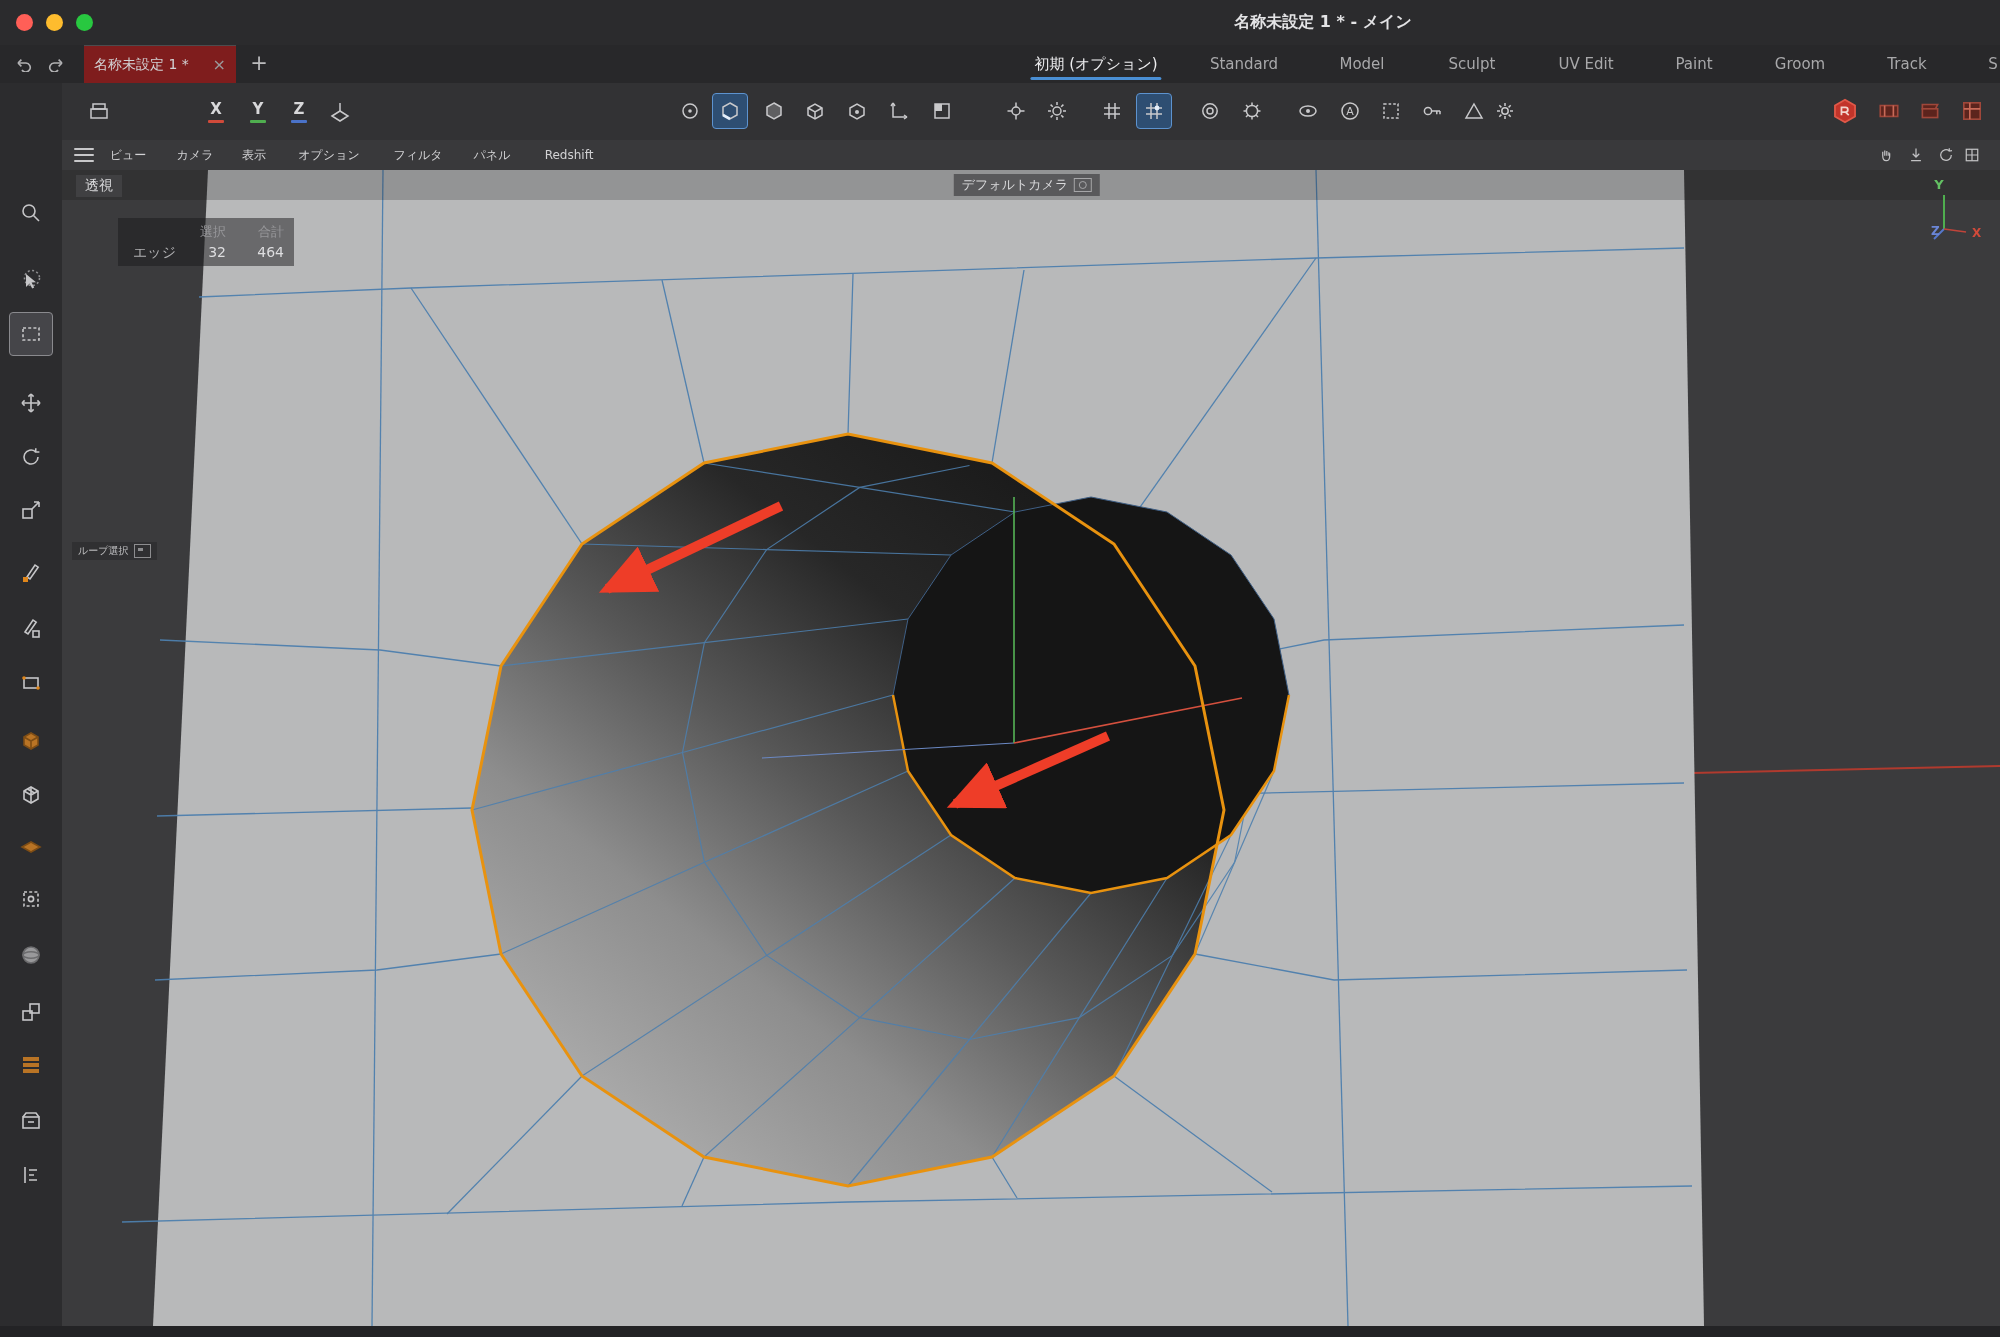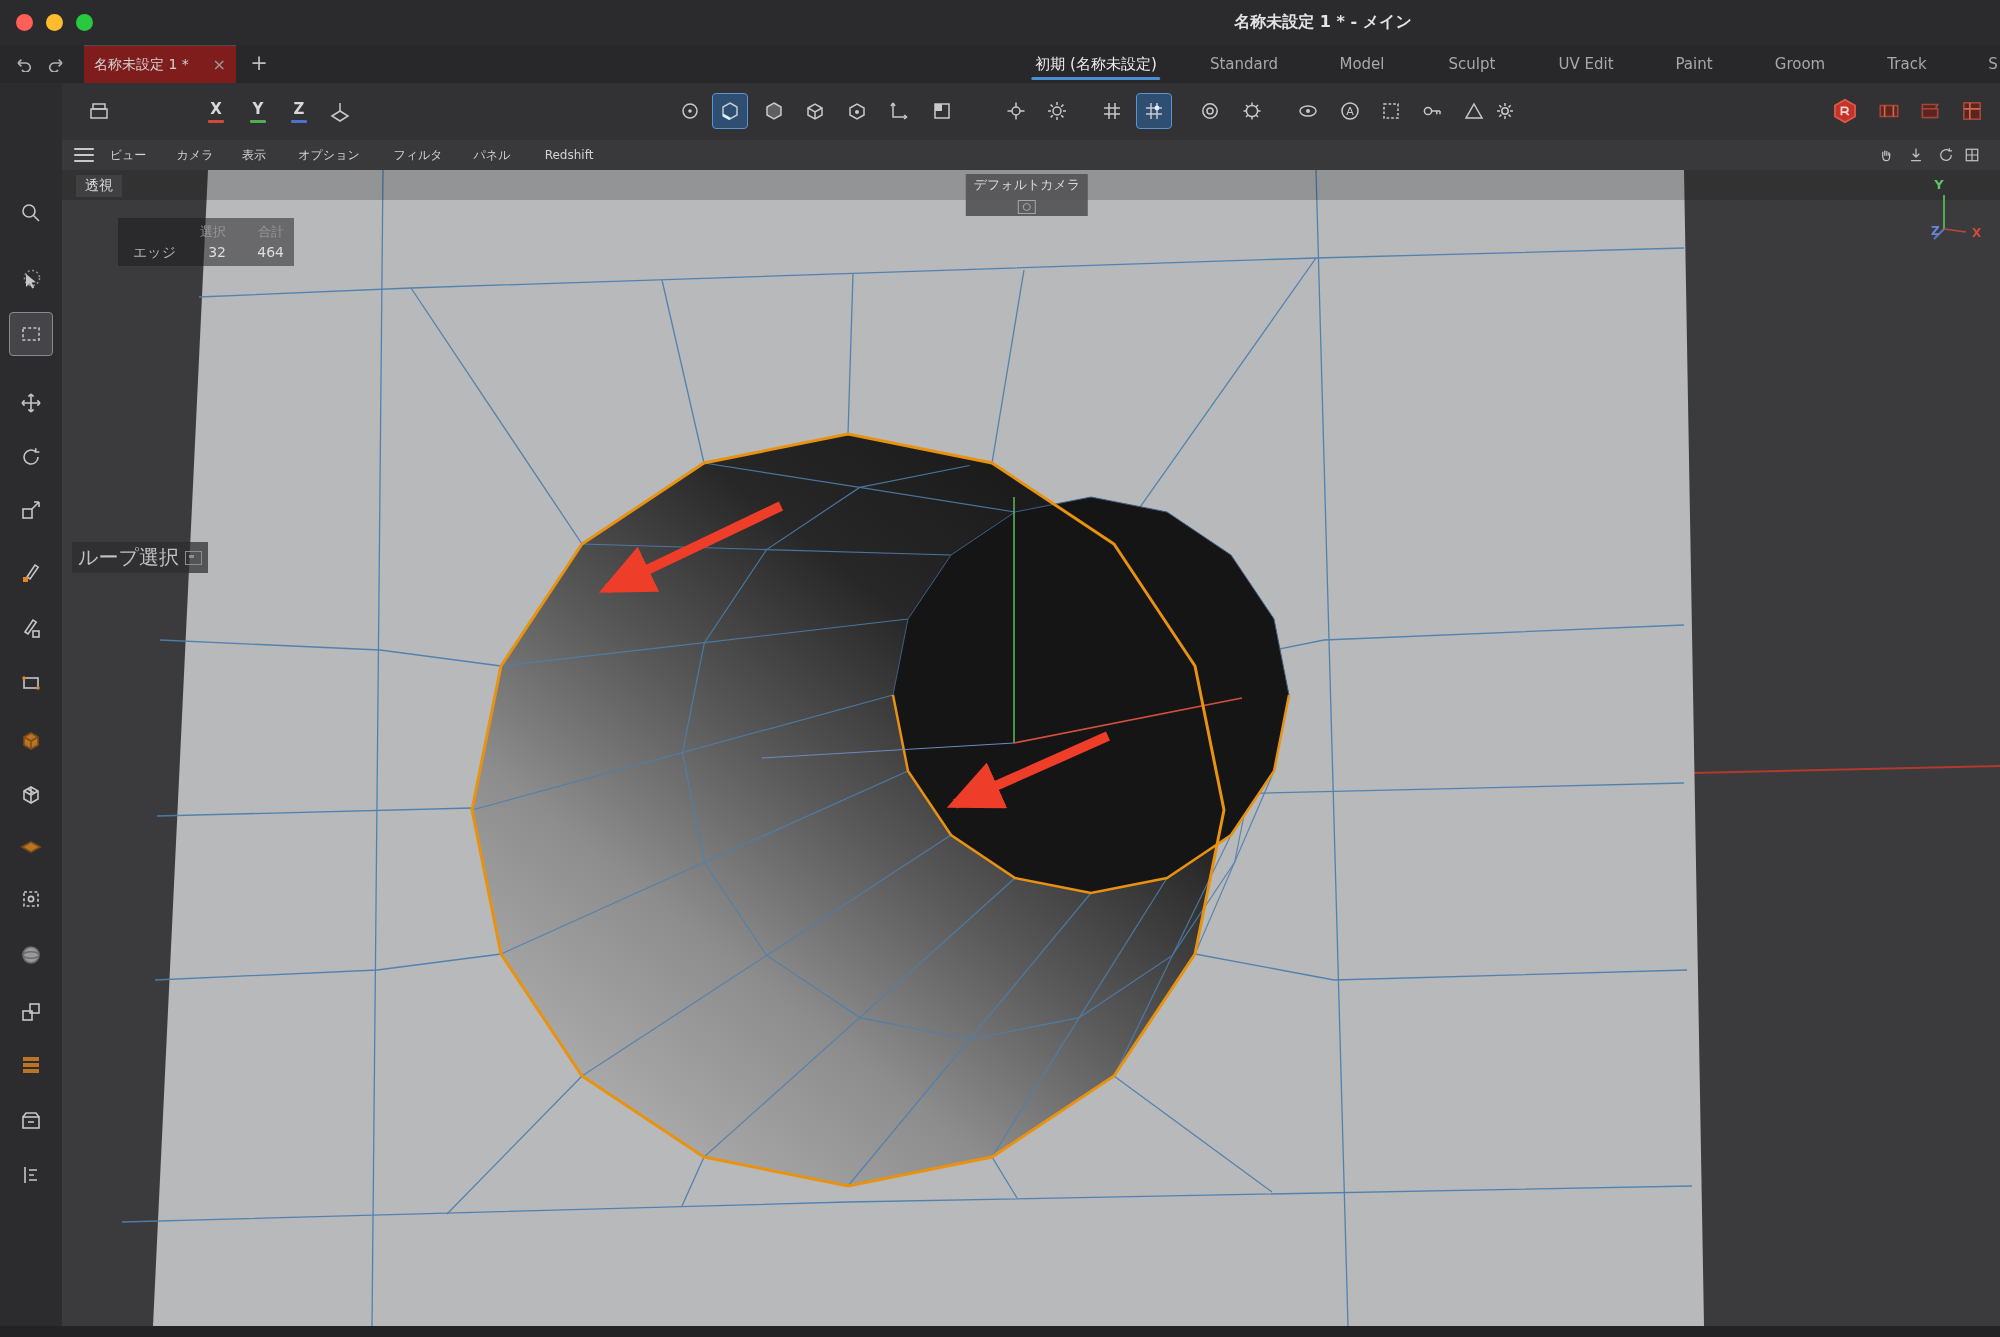--- a/index.html
+++ b/index.html
@@ -41,29 +41,29 @@
   .vpm-icon{position:absolute;top:4px;width:22px;height:22px;display:flex;align-items:center;justify-content:center;}
   .vpm-icon svg{stroke:#c2c2c4;fill:none;stroke-width:1.5;}
   .hamb{position:absolute;left:12px;top:8px;width:20px;height:14px;display:flex;flex-direction:column;justify-content:space-between;}
   .hamb span{display:block;height:2px;background:#c8c8ca;border-radius:1px;}
   
   .canvas{position:absolute;left:62px;top:170px;right:0;bottom:11px;overflow:hidden;background:#3b3b3d;}
   .scene{position:absolute;left:0;top:0;}
   .topstrip{position:absolute;left:0;right:0;top:0;height:30px;background:rgba(18,18,18,.22);}
   .ovl{position:absolute;color:#cacacc;font-size:14px;}
   .projection{left:14px;top:5px;background:rgba(66,66,68,.88);padding:2px 9px;color:#d8d8da;}
-  .campill{left:965px;top:4px;transform:translateX(-50%);background:rgba(84,84,86,.92);padding:2px 8px;font-size:13px;color:#dadadc;display:flex;align-items:center;gap:6px;flex-direction:column;}
+  .campill{left:965px;top:4px;transform:translateX(-50%);background:rgba(84,84,86,.92);padding:2px 8px;font-size:13px;color:#dadadc;display:flex;align-items:center;gap:6px;}
   .cam-icon{width:16px;height:12px;border:1px solid #a6a6a8;display:inline-block;position:relative;}
   .cam-icon::after{content:"";position:absolute;left:4px;top:2px;width:6px;height:6px;border:1px solid #a6a6a8;border-radius:50%;}
   .selinfo{left:56px;top:48px;background:rgba(26,26,28,.5);padding:4px 10px;font-size:14px;}
   .si-row{display:grid;grid-template-columns:48px 42px 50px;column-gap:8px;text-align:right;line-height:20px;}
   .si-head{color:#97979a;font-size:13px;}
   .si-label{color:#b1b1b3;}
   .si-val{color:#dedee0;}
-  .loophint{left:10px;top:372px;background:rgba(44,44,46,.72);padding:2px 6px;display:flex;align-items:center;gap:6px;color:#c1c1c3;font-size:20px;}
+  .loophint{left:10px;top:372px;background:rgba(44,44,46,.72);padding:2px 6px;display:flex;align-items:center;gap:6px;color:#c1c1c3;font-size:10px;}
   .hint-box{width:15px;height:12px;border:1px solid #8d8d8f;position:relative;}
   .hint-box::after{content:"";position:absolute;left:3px;top:3px;width:5px;height:3px;background:#8d8d8f;}
   .gizmo{right:12px;top:5px;}
   .statusbar{position:absolute;left:0;right:0;bottom:0;height:33px;background:rgba(12,12,12,.22);}
   .status-text{position:absolute;right:30px;top:7px;color:#dcdcde;font-size:15px;white-space:nowrap;}
   .bottombar{position:absolute;left:0;bottom:0;width:100%;height:11px;background:#232325;}
 </style>
 </head>
 <body>
 
@@ -89,21 +89,21 @@
           <path d="M15,7 l-3.4,-3.4 M15,7 l-3.4,3.4"></path>
         </svg>
     </div>
     <div class="doc-tab">
       <span class="lbl">名称未設定 1 *</span>
       <span class="tab-close">×</span>
     </div>
     <div class="add-tab">+</div>
 
     <div class="layout-tab active" style="left:1096px;">
-        <span>初期 (名称未設定)</span>
+        <span>初期 (オプション)</span>
       </div>
     <div class="layout-tab" style="left:1244px;">
         <span>Standard</span>
       </div>
     <div class="layout-tab" style="left:1362px;">
         <span>Model</span>
       </div>
     <div class="layout-tab" style="left:1472px;">
         <span>Sculpt</span>
       </div>

